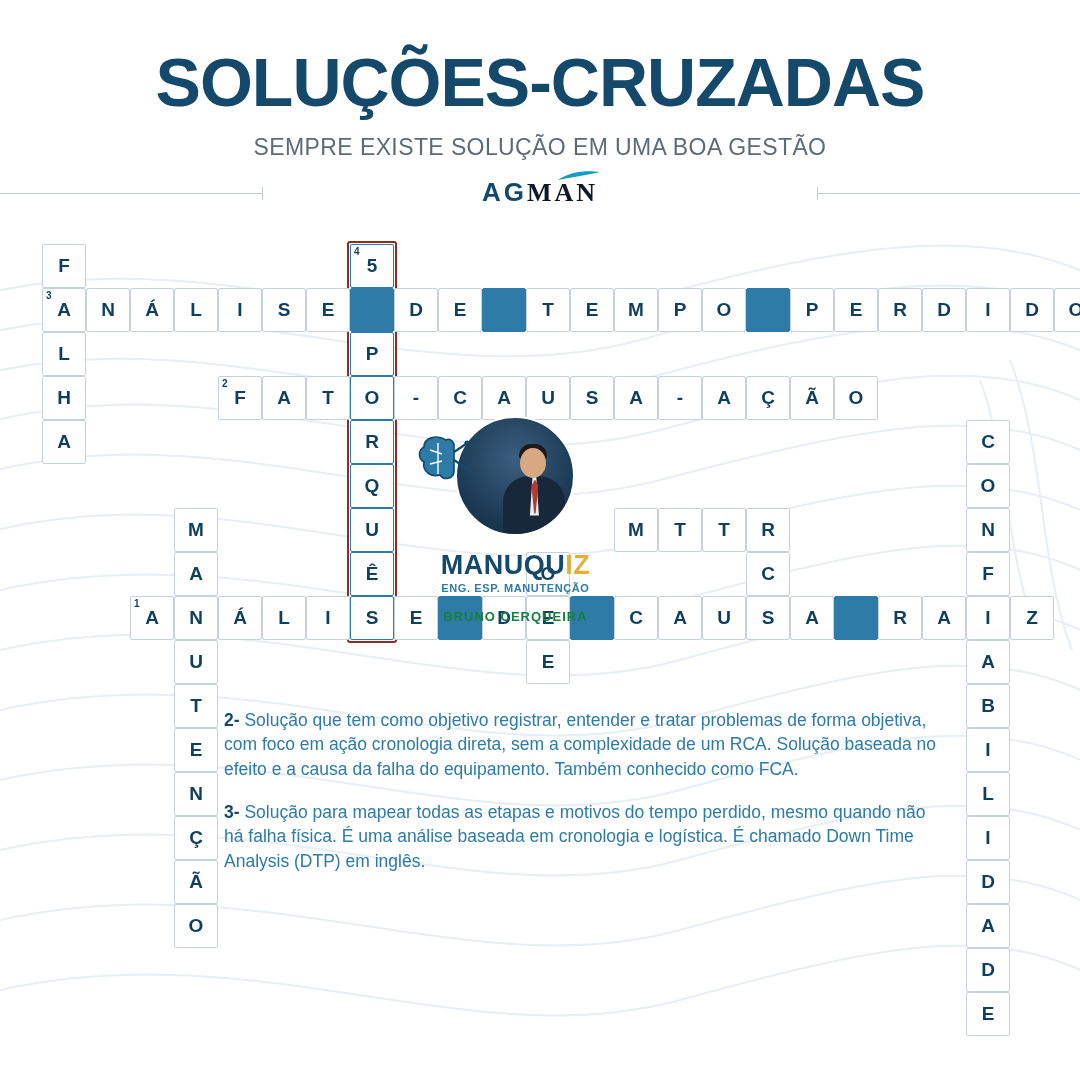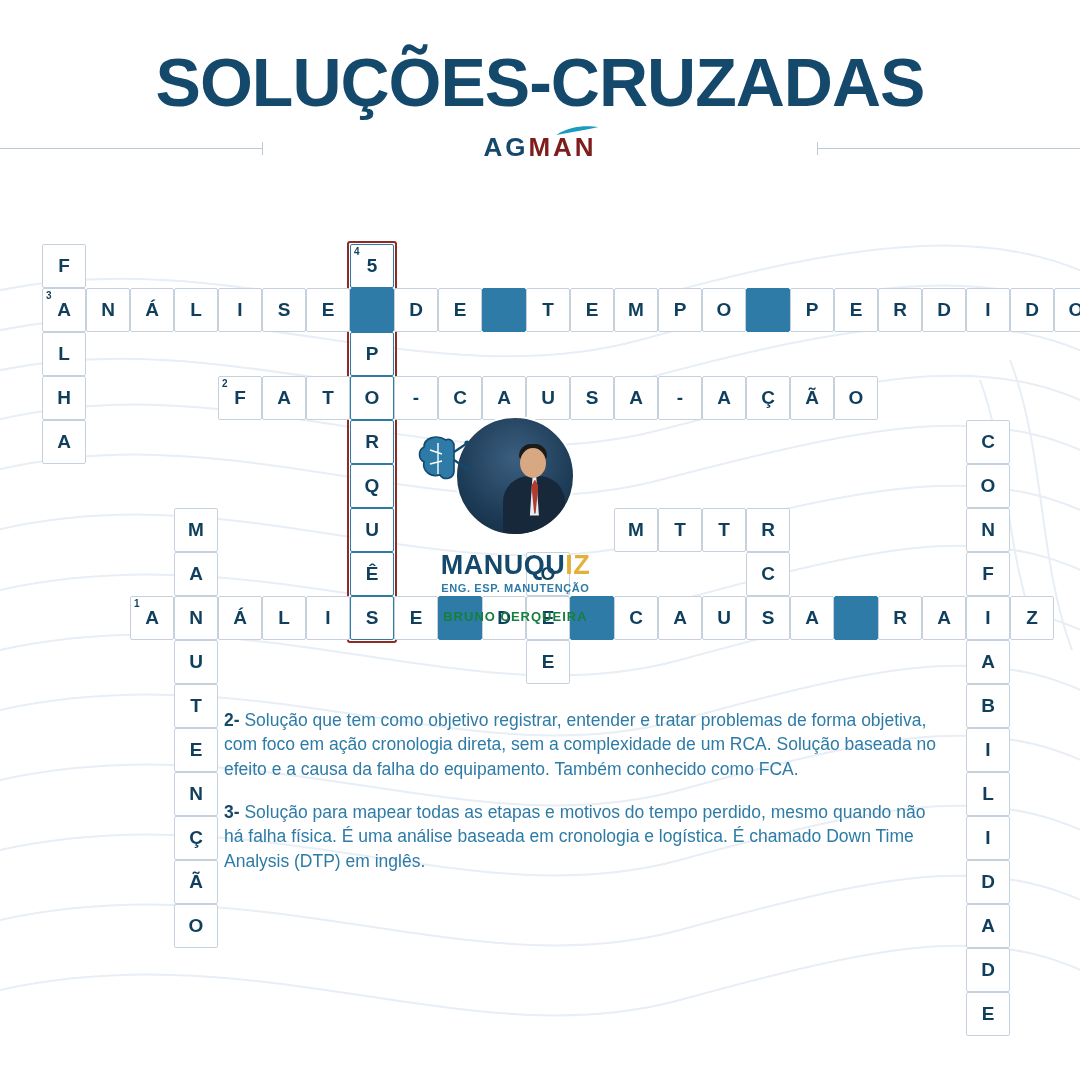--- a/index.html
+++ b/index.html
@@ -69,21 +69,21 @@
     position: absolute;
     left: 50%;
     top: 2px;
     transform: translateX(-50%);
     font-size: 26px;
     font-weight: bold;
     letter-spacing: 3px;
     color: #14496b;
     white-space: nowrap;
   }
-  .brandlogo .teal { color: #7f1d1d; }
+  .brandlogo .teal { color: #0f172a; font-family: Liberation Serif, serif; }
   .brandlogo .swoosh {
     position: absolute;
     right: -4px;
     top: -8px;
     width: 46px;
     height: 14px;
   }
 
   
   #grid {
@@ -247,20 +247,21 @@
     <path d="M -40 930 C 240 850, 460 990, 680 930 S 1000 850, 1120 920"></path>
     <path d="M -40 1000 C 240 920, 460 1060, 680 1000 S 1000 920, 1120 990"></path>
     <path d="M 980 380 C 1010 460, 1005 560, 1040 640"></path>
     <path d="M 1010 360 C 1045 450, 1038 560, 1072 650"></path>
   </g>
 </svg>
 
 <div id="page">
 
   <h1 class="title">SOLUÇÕES-CRUZADAS</h1>
+  <div class="subtitle">SEMPRE EXISTE SOLUÇÃO EM UMA BOA GESTÃO</div>
 
   <div class="brandbar">
     <div class="rule left"></div>
     <div class="tick left"></div>
     <div class="rule right"></div>
     <div class="tick right"></div>
     <div class="brandlogo">
       <span>AG</span><span class="teal">MAN</span>
       <svg class="swoosh" viewBox="0 0 46 14">
         <path d="M2 11 C 14 2, 32 1, 44 3 C 33 6, 16 8, 2 11 Z" fill="#1b9bbf"></path>

